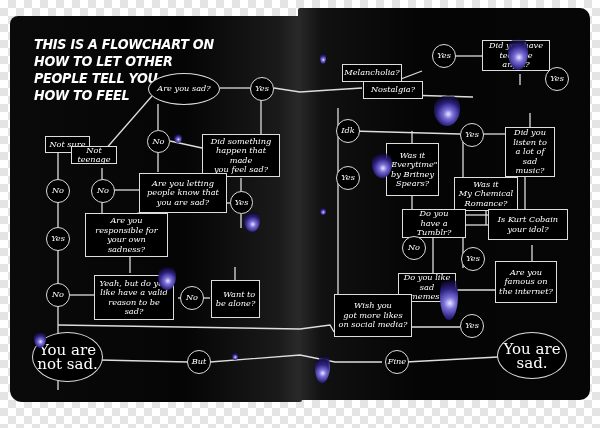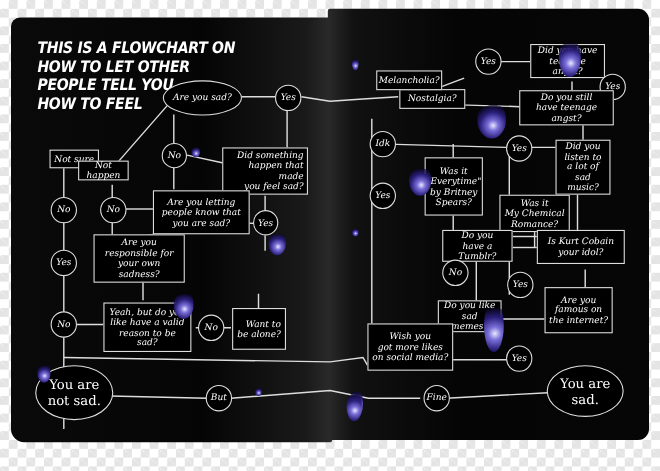--- a/index.html
+++ b/index.html
@@ -19,21 +19,21 @@
   .title{position:absolute;left:34px;top:36px;color:#fff;font-family:"DejaVu Sans",sans-serif;
     font-weight:bold;font-style:italic;font-size:14.5px;line-height:17px;letter-spacing:-0.3px;
     white-space:pre-line;text-transform:uppercase;transform:scaleX(0.88);transform-origin:left top;}
   svg.lines{position:absolute;left:0;top:0;}
   .node{position:absolute;color:#fff;font-style:italic;font-size:8.2px;line-height:9.5px;
     text-align:center;display:flex;align-items:center;justify-content:center;box-sizing:border-box;
     background:#000;white-space:pre-line;font-family:"DejaVu Serif",serif;}
   .box{border:1.3px solid #ddd;padding:1px 3px;}
   .circle{border:1.5px solid #ddd;border-radius:50%;}
   .oval{border:1.5px solid #ddd;border-radius:50%;}
-  .big{font-size:12px;line-height:14px;font-style:normal;}
+  .big{font-size:15px;line-height:14px;font-style:normal;}
   .bubble{position:absolute;border-radius:50%;
     background:radial-gradient(circle at 55% 65%,#e8e8ff 0%,#7a6fd8 18%,#2a1f7a 45%,rgba(10,5,40,0.6) 70%,transparent 72%);}
 </style>
 </head>
 <body>
 
 <div class="book">
   <div class="page page-left"></div>
   <div class="page page-right"></div>
 
@@ -102,22 +102,22 @@
 
   <div class="title">THIS IS A FLOWCHART ON
 HOW TO LET OTHER
 PEOPLE TELL YOU
 HOW TO FEEL</div>
 
   <div class="node oval" style="left:148px;top:73px;width:72px;height:32px;">Are you sad?</div>
   <div class="node circle" style="left:250px;top:77px;width:24px;height:24px;">Yes</div>
   <div class="node circle" style="left:147px;top:130px;width:23px;height:23px;">No</div>
   <div class="node box" style="left:45px;top:136px;width:45px;height:17px;">Not sure</div>
-  <div class="node box" style="left:71px;top:146px;width:46px;height:18px;">Not happen</div>
-  <div class="node box" style="left:202px;top:134px;width:78px;height:43px;text-align:right;">Did something
+  <div class="node box" style="left:71px;top:146px;width:46px;height:18px;">Not teenage</div>
+  <div class="node box" style="left:202px;top:134px;width:78px;height:43px;">Did something
 happen that made
 you feel sad?</div>
   <div class="node circle" style="left:46px;top:179px;width:24px;height:24px;">No</div>
   <div class="node circle" style="left:91px;top:179px;width:24px;height:24px;">No</div>
   <div class="node box" style="left:139px;top:173px;width:88px;height:40px;">Are you letting
 people know that
 you are sad?</div>
   <div class="node circle" style="left:230px;top:191px;width:23px;height:23px;">Yes</div>
   <div class="node circle" style="left:46px;top:227px;width:24px;height:24px;">Yes</div>
   <div class="node box" style="left:85px;top:213px;width:83px;height:44px;">Are you
@@ -133,22 +133,20 @@
   <div class="node oval big" style="left:32px;top:332px;width:71px;height:50px;">You are
 not sad.</div>
   <div class="node circle" style="left:187px;top:350px;width:24px;height:24px;">But</div>
 
   <div class="node box" style="left:363px;top:81px;width:60px;height:18px;">Nostalgia?</div>
   <div class="node box" style="left:342px;top:64px;width:60px;height:18px;">Melancholia?</div>
   <div class="node circle" style="left:432px;top:44px;width:24px;height:24px;">Yes</div>
   <div class="node box" style="left:482px;top:40px;width:68px;height:31px;">Did you have
 teenage angst?</div>
   <div class="node circle" style="left:545px;top:67px;width:24px;height:24px;">Yes</div>
-  <div class="node box" style="left:472px;top:82px;width:86px;height:32px;">Do you still
-have teenage angst?</div>
   <div class="node circle" style="left:336px;top:119px;width:24px;height:24px;">Idk</div>
   <div class="node circle" style="left:460px;top:123px;width:24px;height:24px;">Yes</div>
   <div class="node box" style="left:505px;top:127px;width:50px;height:50px;">Did you
 listen to
 a lot of
 sad music?</div>
   <div class="node box" style="left:386px;top:143px;width:53px;height:53px;">Was it
 "Everytime"
 by Britney
 Spears?</div>

